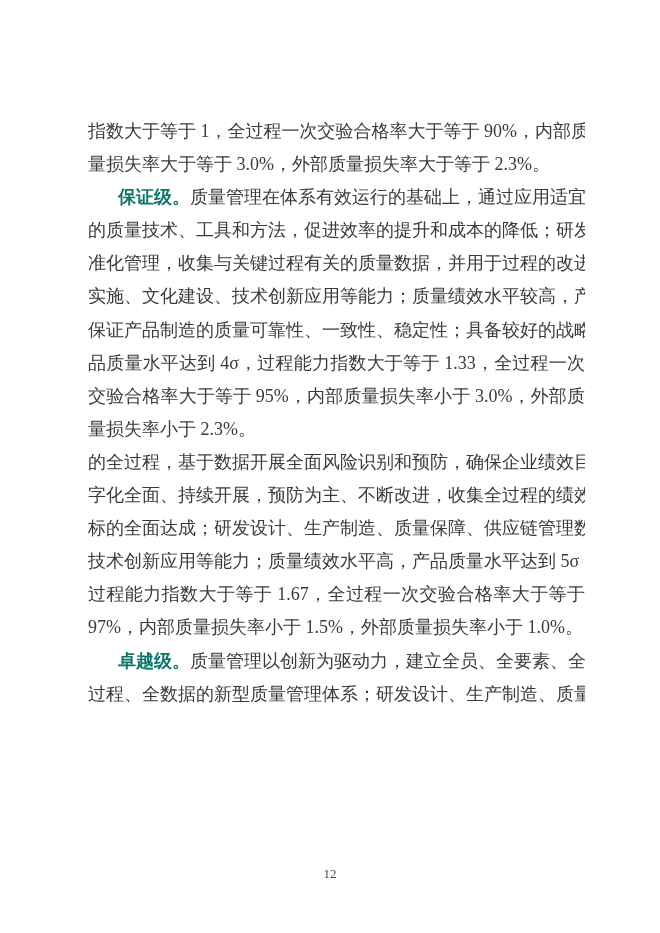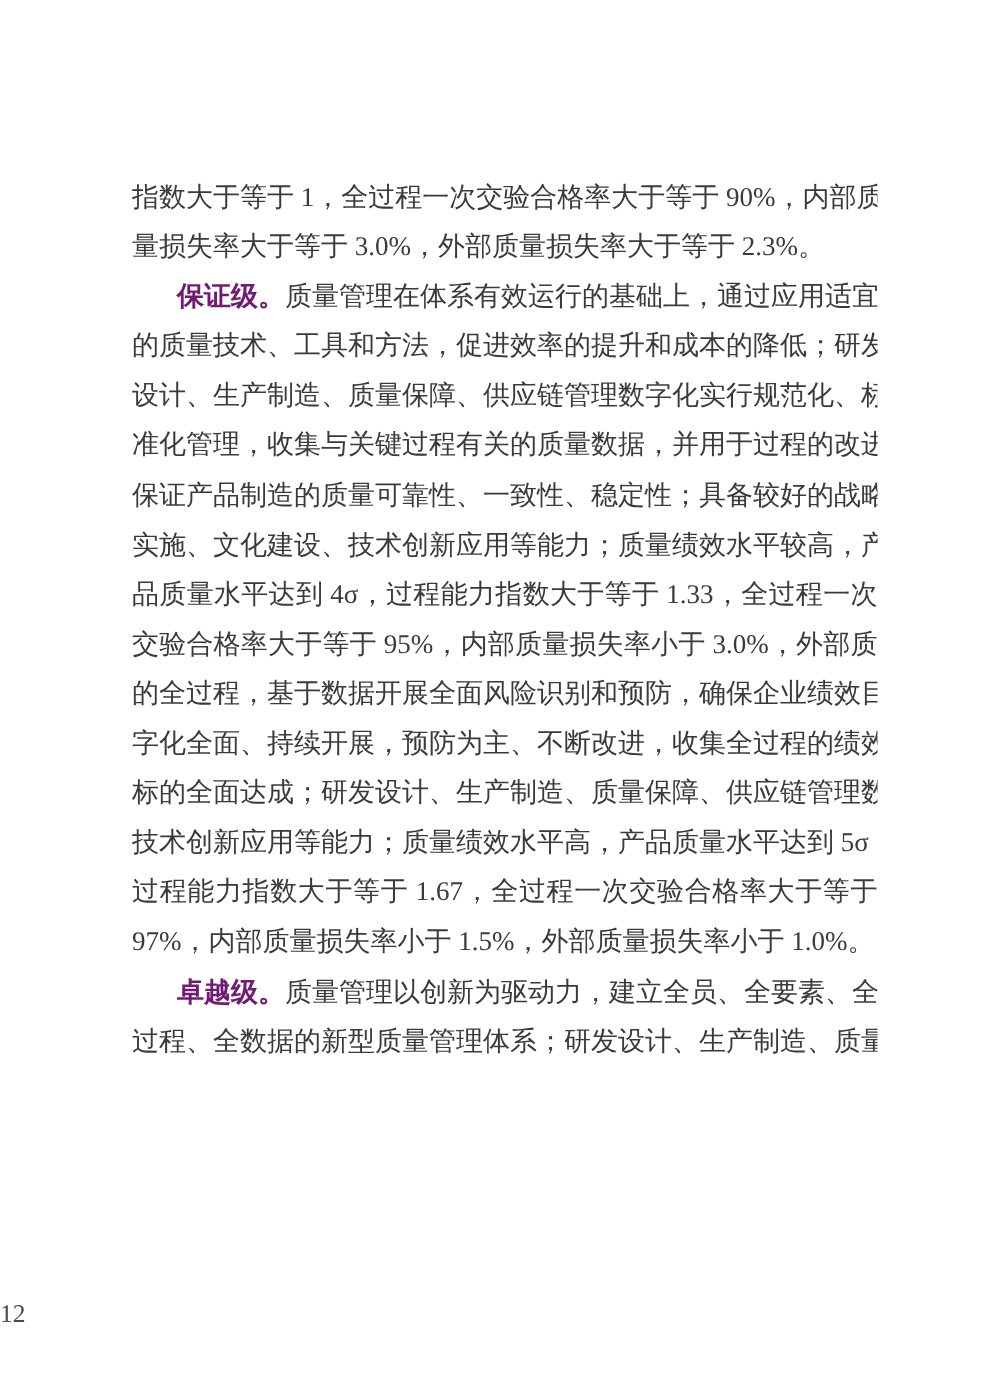--- a/index.html
+++ b/index.html
@@ -32,46 +32,47 @@
     white-space: nowrap;
   }
   .line.end {
     text-align-last: left;
   }
   .line.indent {
     text-indent: 30px;
   }
   .lead {
     font-weight: bold;
-    color: #701a75;
+    color: #0f766e;
   }
   .page-number {
     position: absolute;
     top: 866px;
     left: 0;
     width: 100%;
-    font-size: 17px;
+    text-align: center;
+    font-size: 13px;
     color: #4a4a4a;
   }
 </style>
 </head>
 <body>
 
 <div class="page">
   <div class="text-block">
       <div class="line"><span class="body-text">指数大于等于 1，全过程一次交验合格率大于等于 90%，内部质</span></div>
       <div class="line end"><span class="body-text">量损失率大于等于 3.0%，外部质量损失率大于等于 2.3%。</span></div>
       <div class="line indent"><span class="lead">保证级。</span><span class="body-text">质量管理在体系有效运行的基础上，通过应用适宜</span></div>
       <div class="line"><span class="body-text">的质量技术、工具和方法，促进效率的提升和成本的降低；研发</span></div>
-      <div class="line"><span class="body-text">设计、生产制造、质量保障、供应链管理数字化实行规范化、标</span></div>
       <div class="line"><span class="body-text">准化管理，收集与关键过程有关的质量数据，并用于过程的改进，</span></div>
+      <div class="line"><span class="body-text">实施、文化建设、技术创新应用等能力；质量绩效水平较高，产</span></div>
       <div class="line"><span class="body-text">保证产品制造的质量可靠性、一致性、稳定性；具备较好的战略</span></div>
-      <div class="line"><span class="body-text">实施、文化建设、技术创新应用等能力；质量绩效水平较高，产</span></div>
       <div class="line"><span class="body-text">品质量水平达到 4σ，过程能力指数大于等于 1.33，全过程一次</span></div>
       <div class="line"><span class="body-text">交验合格率大于等于 95%，内部质量损失率小于 3.0%，外部质</span></div>
+      <div class="line end"><span class="body-text">量损失率小于 2.3%。</span></div>
       <div class="line"><span class="body-text">的全过程，基于数据开展全面风险识别和预防，确保企业绩效目</span></div>
       <div class="line"><span class="body-text">字化全面、持续开展，预防为主、不断改进，收集全过程的绩效</span></div>
       <div class="line"><span class="body-text">标的全面达成；研发设计、生产制造、质量保障、供应链管理数</span></div>
       <div class="line"><span class="body-text">技术创新应用等能力；质量绩效水平高，产品质量水平达到 5σ，</span></div>
       <div class="line"><span class="body-text">过程能力指数大于等于 1.67，全过程一次交验合格率大于等于</span></div>
       <div class="line end"><span class="body-text">97%，内部质量损失率小于 1.5%，外部质量损失率小于 1.0%。</span></div>
       <div class="line indent"><span class="lead">卓越级。</span><span class="body-text">质量管理以创新为驱动力，建立全员、全要素、全</span></div>
       <div class="line"><span class="body-text">过程、全数据的新型质量管理体系；研发设计、生产制造、质量</span></div>
     </div>
   <div class="page-number">12</div>

